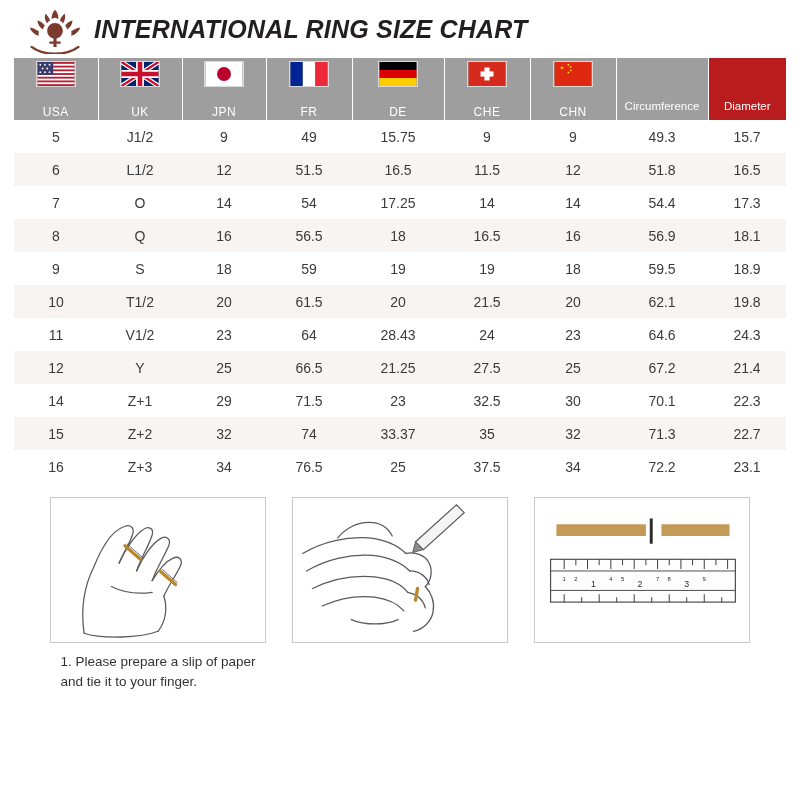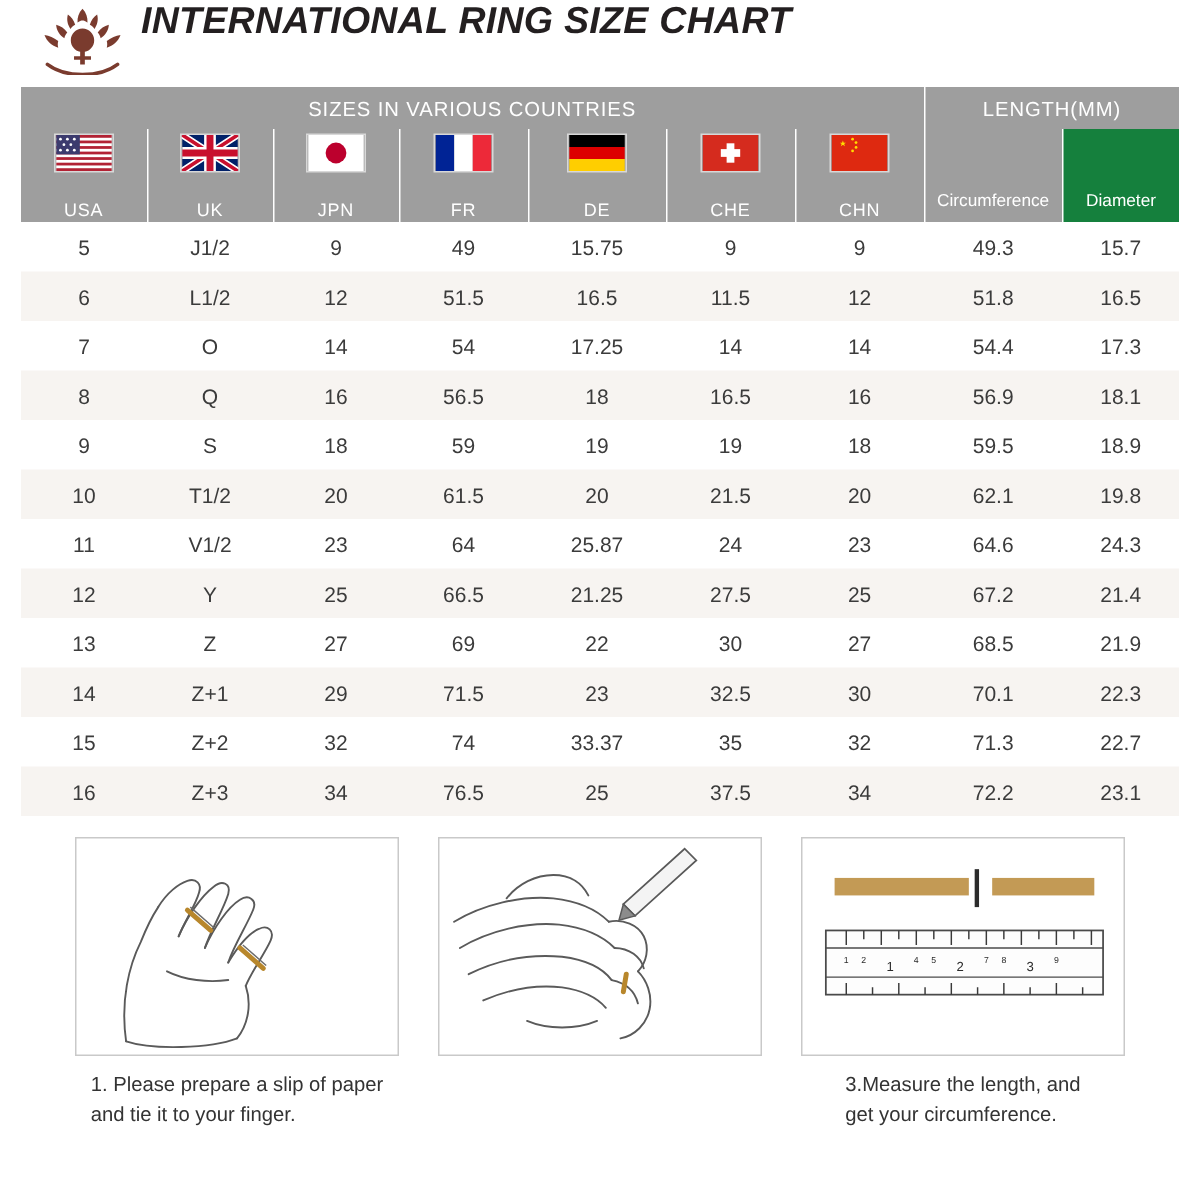--- a/index.html
+++ b/index.html
@@ -13,20 +13,21 @@
   .page {
     width: 800px; height: 800px;
     position: relative;
     overflow: hidden;
     padding: 0 14px;
   }
 
   
   .header {
     display: flex;
+    align-items: center;
     height: 58px;
     padding-left: 2px;
   }
   .logo {
     width: 78px; height: 50px;
     flex: 0 0 78px;
     display: flex; align-items: center; justify-content: center;
   }
   .title {
     font-size: 25px;
@@ -151,24 +152,20 @@
         <col style="width:84px">
         <col style="width:84px">
       <col style="width:86px">
         <col style="width:92px">
         <col style="width:86px">
       <col style="width:86px">
         <col style="width:92px">
         <col style="width:78px">
     </colgroup>
     <thead>
-      <tr class="grp-head">
-        <td colspan="7">SIZES IN VARIOUS COUNTRIES</td>
-        <td colspan="2">LENGTH(MM)</td>
-      </tr>
       <tr class="flag-row">
 
         <td>
           <div class="flagcell">
             <svg class="flag" viewBox="0 0 40 26">
               <rect width="40" height="26" fill="#fff"></rect>
               <g fill="#b22234">
                 <rect y="0" width="40" height="2"></rect>
                   <rect y="4" width="40" height="2"></rect>
                 <rect y="8" width="40" height="2"></rect>
@@ -258,21 +255,21 @@
                 <circle cx="15" cy="3" r="1"></circle>
                   <circle cx="17.5" cy="5.5" r="1"></circle>
                 <circle cx="17.5" cy="9" r="1"></circle>
                   <circle cx="15" cy="11.5" r="1"></circle>
               </g>
             </svg>
             <span class="lbl">CHN</span>
           </div>
         </td>
         <td class="len-sub-inline" style="background:#9e9e9e;color:#fff;font-size:11.5px;vertical-align:bottom;padding-bottom:8px;border-right:1px solid #fff;">Circumference</td>
-        <td style="background:#15803d;color:#fff;font-size:11.5px;vertical-align:bottom;padding-bottom:8px;">Diameter</td>
+        <td style="background:#b91c1c;color:#fff;font-size:11.5px;vertical-align:bottom;padding-bottom:8px;">Diameter</td>
       </tr>
     </thead>
     <tbody>
         <tr>
           <td>5</td>
           <td>J1/2</td>
           <td>9</td>
           <td>49</td>
           <td>15.75</td>
           <td>9</td>
@@ -333,47 +330,36 @@
           <td>21.5</td>
           <td>20</td>
           <td>62.1</td>
           <td>19.8</td>
         </tr>
         <tr>
           <td>11</td>
           <td>V1/2</td>
           <td>23</td>
           <td>64</td>
-          <td>25.87</td>
+          <td>28.43</td>
           <td>24</td>
           <td>23</td>
           <td>64.6</td>
           <td>24.3</td>
         </tr>
         <tr>
           <td>12</td>
           <td>Y</td>
           <td>25</td>
           <td>66.5</td>
           <td>21.25</td>
           <td>27.5</td>
           <td>25</td>
           <td>67.2</td>
           <td>21.4</td>
-        </tr>
-        <tr>
-          <td>13</td>
-          <td>Z</td>
-          <td>27</td>
-          <td>69</td>
-          <td>22</td>
-          <td>30</td>
-          <td>27</td>
-          <td>68.5</td>
-          <td>21.9</td>
         </tr>
         <tr>
           <td>14</td>
           <td>Z+1</td>
           <td>29</td>
           <td>71.5</td>
           <td>23</td>
           <td>32.5</td>
           <td>30</td>
           <td>70.1</td>
@@ -506,18 +492,16 @@
             <text x="30" y="84">1</text>
               <text x="42" y="84">2</text>
             <text x="78" y="84">4</text>
               <text x="90" y="84">5</text>
             <text x="126" y="84">7</text>
               <text x="138" y="84">8</text>
             <text x="174" y="84">9</text>
           </g>
         </svg>
       </div>
-      <div class="caption">3.Measure the length, and
-get your circumference.</div>
     </div>
 
   </div>
 </div>
 
 </body></html>

